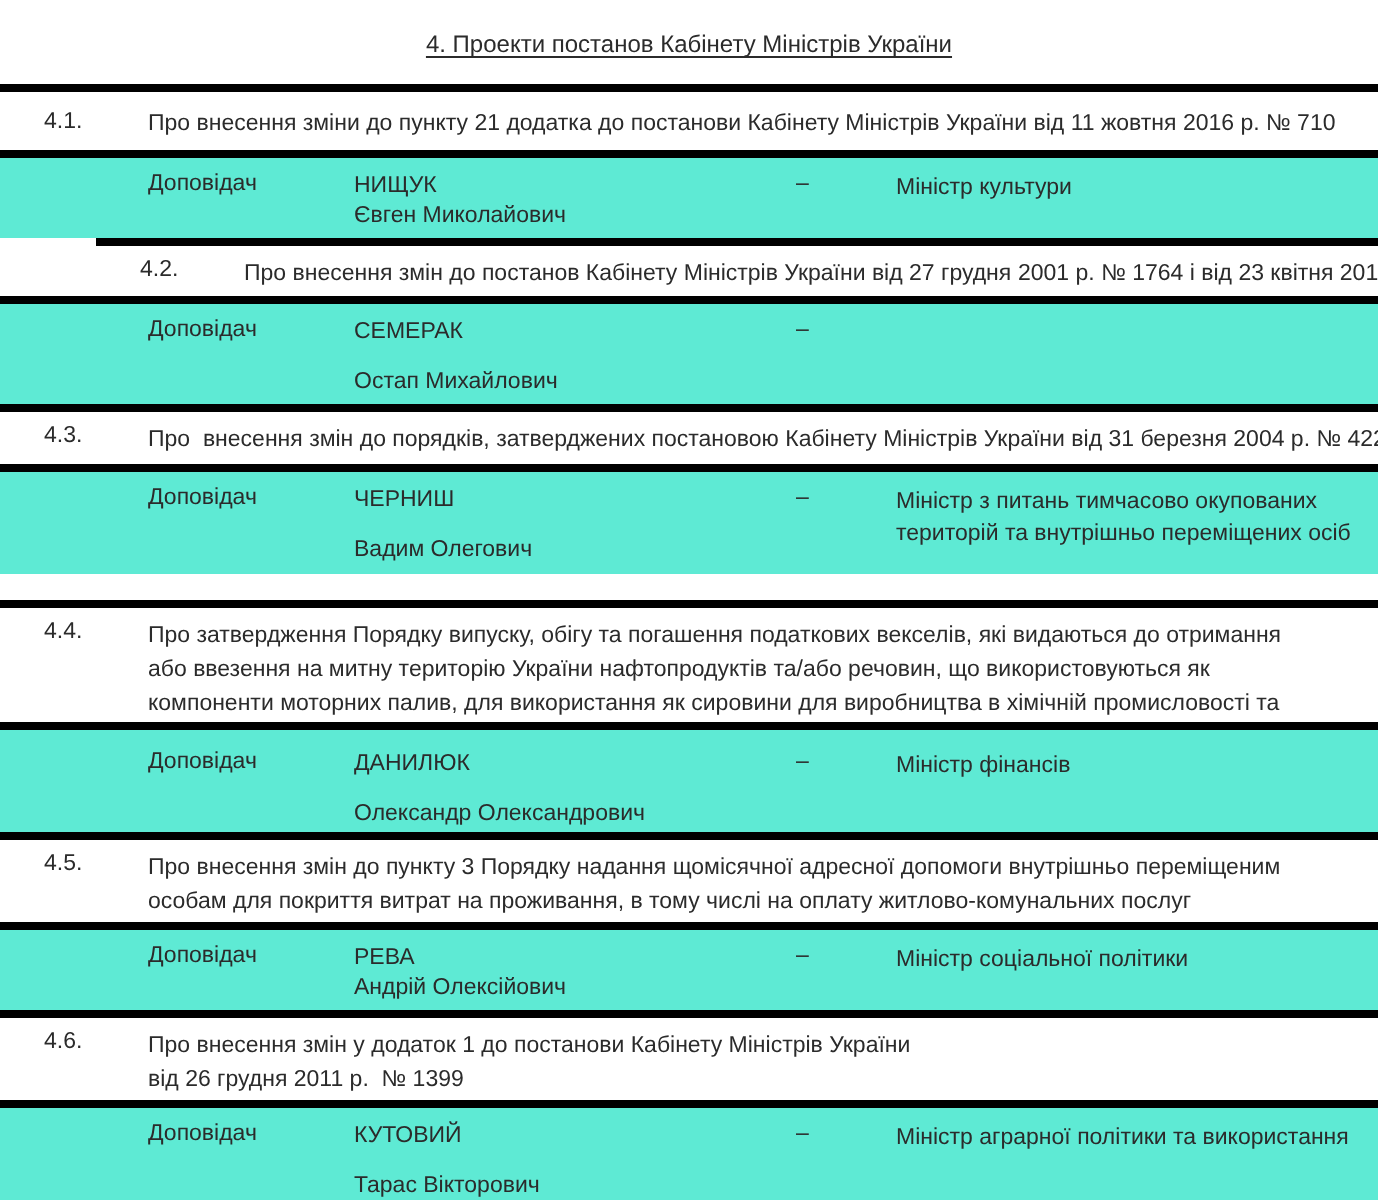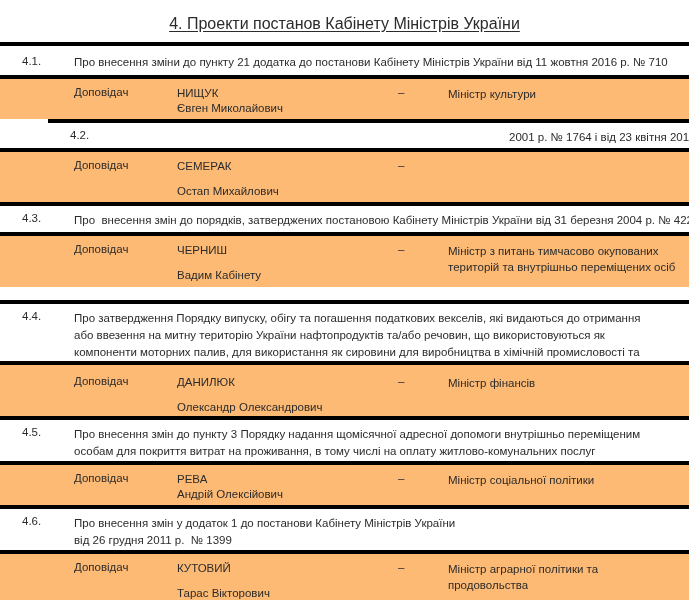--- a/index.html
+++ b/index.html
@@ -15,36 +15,36 @@
       font-size: 11.5px;
       color: #2b2b2b;
       position: relative;
     }
     .section-title {
       position: absolute;
       top: 15px;
       left: 0;
       width: 689px;
       text-align: center;
-      font-size: 16px;
+      font-size: 12px;
       color: #2b2b2b;
     }
     .section-title span {
       text-decoration: underline;
       text-underline-offset: 2px;
     }
     .row {
       position: absolute;
       left: 0;
       width: 689px;
       box-sizing: border-box;
       border-top: 4px solid #000000;
     }
     .row.item { background: #ffffff; }
-    .row.speaker { background: #fdba74; }
+    .row.speaker { background: #5eead4; }
     .num {
       position: absolute;
       left: 22px;
       top: 6px;
     }
     .item-text {
       position: absolute;
       left: 74px;
       top: 6px;
       width: 600px;
@@ -93,41 +93,42 @@
     <span>НИЩУК</span>
     <span class="given">Євген Миколайович</span>
   </div>
   <span class="sp-dash">–</span>
   <div class="sp-position">Міністр культури</div>
 </div>
 
 <div class="row item" style="top:119px;height:29px;margin-left:48px;">
   <span class="num">4.2.</span>
   <div class="item-text">
+    <span>Про внесення змін до постанов Кабінету Міністрів України від 27 грудня</span>
     <span style="position:absolute;left:387px;white-space:nowrap;">2001 р. № 1764 і від 23 квітня 2014 р. № 117</span>
   </div>
 </div>
 <div class="row speaker" style="top:148px;height:54px;">
   <span class="sp-label">Доповідач</span>
   <div class="sp-name spaced">
     <span>СЕМЕРАК</span>
     <span class="given">Остап Михайлович</span>
   </div>
   <span class="sp-dash">–</span>
 </div>
 
 <div class="row item" style="top:202px;height:30px;padding-left:16px;">
   <span class="num">4.3.</span>
   <div class="item-text" style="white-space:pre;">Про  внесення змін до порядків, затверджених постановою Кабінету Міністрів України від 31 березня 2004 р. № 422</div>
 </div>
 <div class="row speaker" style="top:232px;height:55px;">
   <span class="sp-label">Доповідач</span>
   <div class="sp-name spaced">
     <span>ЧЕРНИШ</span>
-    <span class="given">Вадим Кабінету</span>
+    <span class="given">Вадим Олегович</span>
   </div>
   <span class="sp-dash">–</span>
   <div class="sp-position">Міністр з питань тимчасово окупованих територій та внутрішньо переміщених осіб</div>
 </div>
 
 <div class="row item" style="top:285px;height:74px;margin-top:15px;">
   <span class="num">4.4.</span>
   <div class="item-text" style="width:582px;">Про затвердження Порядку випуску, обігу та погашення податкових векселів, які видаються до отримання або ввезення на митну територію України нафтопродуктів  та/або речовин, що використовуються як компоненти моторних палив, для використання як сировини для виробництва в хімічній промисловості та визнання такими, що втратили чинність, деяких постанов Кабінету Міністрів України</div>
 </div>
 <div class="row speaker" style="top:361px;height:55px;">
@@ -161,14 +162,14 @@
     <div style="white-space:pre;">від 26 грудня 2011 р.  № 1399</div>
   </div>
 </div>
 <div class="row speaker" style="top:550px;height:60px;">
   <span class="sp-label">Доповідач</span>
   <div class="sp-name spaced">
     <span>КУТОВИЙ</span>
     <span class="given">Тарас Вікторович</span>
   </div>
   <span class="sp-dash">–</span>
-  <div class="sp-position">Міністр аграрної політики та продовольства</div>
+  <div class="sp-position">Міністр аграрної політики та використання</div>
 </div>
 
 </body></html>

